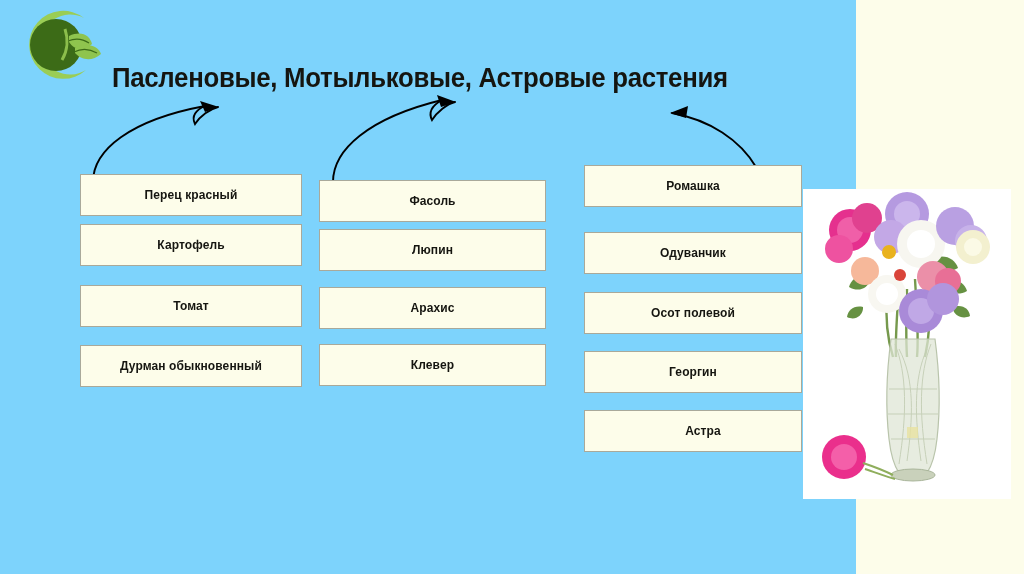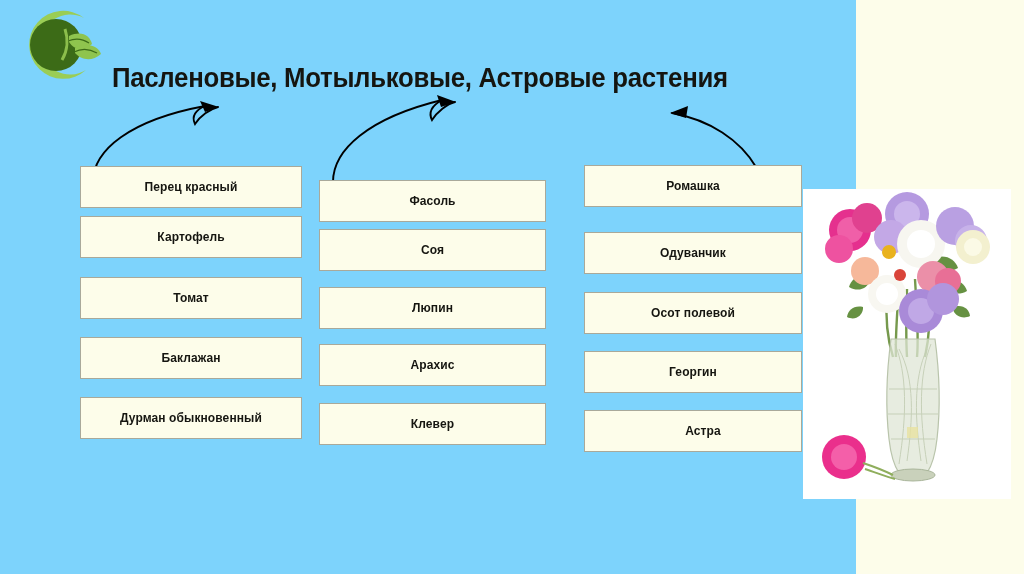--- a/index.html
+++ b/index.html
@@ -53,21 +53,21 @@
     left: 0; top: 0;
     width: 1024px;
     height: 574px;
     pointer-events: none;
   }
 
   
   .column {
     position: absolute;
   }
-  #col-1 { left: 80px;  top: 166px; width: 222px; }
+  #col-1 { left: 80px;  top: 174px; width: 222px; }
   #col-2 { left: 319px; top: 180px; width: 227px; }
   #col-3 { left: 584px; top: 165px; width: 218px; }
 
   .plant-box {
     box-sizing: border-box;
     width: 100%;
     height: 42px;
     border: 1px solid #a9a99a;
     background: #fdfdea;
     color: #151510;
@@ -145,27 +145,25 @@
     <g>
       <path d="M756 167 C740 140 710 120 672 113" stroke="#000000" stroke-width="1.9" fill="none" stroke-linecap="round"></path>
       <path d="M670 113 L688 106 L686 118 Z" fill="#000000"></path>
     </g>
   </svg>
 
   <div class="column" id="col-1">
     <div class="plant-box">Перец красный</div>
     <div class="plant-box">Картофель</div>
     <div class="plant-box">Томат</div>
-    <div class="plant-box">Баклажан</div>
     <div class="plant-box">Дурман обыкновенный</div>
   </div>
 
   <div class="column" id="col-2">
     <div class="plant-box">Фасоль</div>
-    <div class="plant-box">Соя</div>
     <div class="plant-box">Люпин</div>
     <div class="plant-box">Арахис</div>
     <div class="plant-box">Клевер</div>
   </div>
 
   <div class="column" id="col-3">
     <div class="plant-box">Ромашка</div>
     <div class="plant-box">Одуванчик</div>
     <div class="plant-box">Осот полевой</div>
     <div class="plant-box">Георгин</div>

